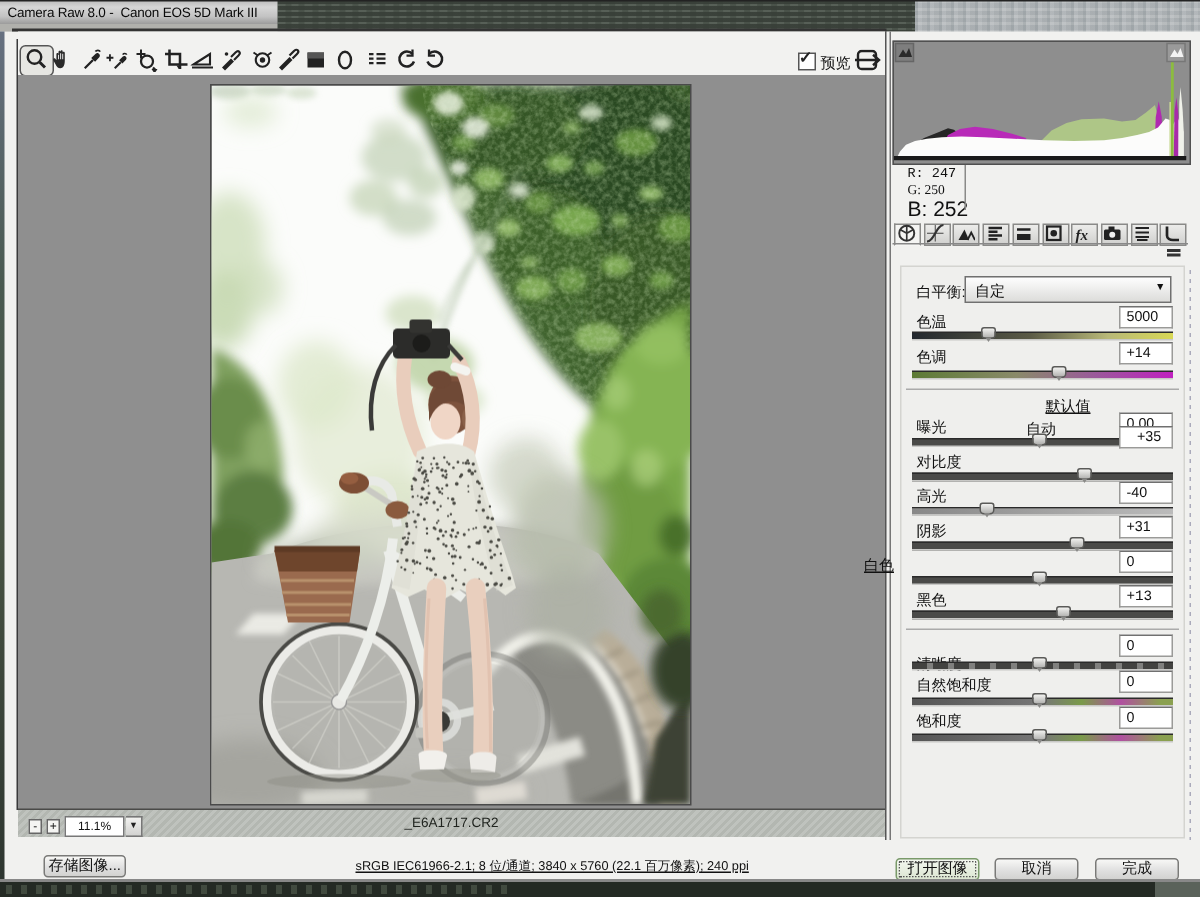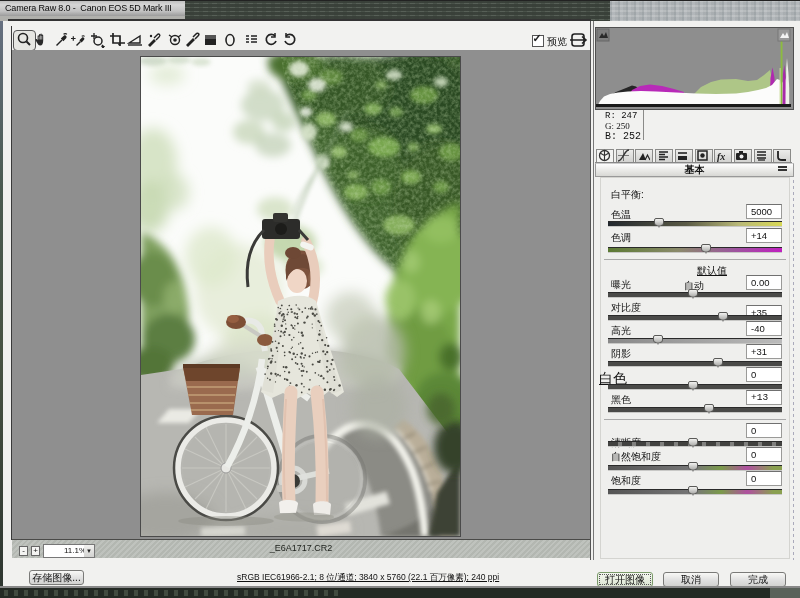--- a/index.html
+++ b/index.html
@@ -565,21 +565,21 @@
   <ellipse cx="85" cy="464" rx="48" ry="5" fill="#8e8e86" opacity=".45"></ellipse>
 </svg>
 
 <div class="a" style="left:12px;top:539px;width:578px;height:1px;background:#4a4a48;"></div>
 <div class="a" style="left:12px;top:540px;width:578px;height:18px;background:#b3b7b1;
  background-image:repeating-linear-gradient(135deg,rgba(255,255,255,.16) 0 2px,rgba(0,0,0,0) 2px 4px);"></div>
 <div class="a" style="left:12px;top:543px;width:578px;text-align:center;font-size:9px;color:#20241f;">_E6A1717.CR2</div>
 
 <div class="a" style="left:19px;top:546px;width:7px;height:8px;background:#f4f4f2;border:1px solid #666;font-size:8px;line-height:7px;text-align:center;color:#111;">-</div>
 <div class="a" style="left:31px;top:546px;width:7px;height:8px;background:#f4f4f2;border:1px solid #666;font-size:8px;line-height:8px;text-align:center;color:#111;">+</div>
-<div class="a" style="left:43px;top:544px;width:38px;height:12px;background:#fff;border:1px solid #777;font-size:8px;line-height:12px;text-align:center;color:#111;padding-left:12px;">11.1%</div>
+<div class="a" style="left:43px;top:544px;width:38px;height:12px;background:#fff;border:1px solid #777;font-size:8px;line-height:12px;text-align:center;color:#111;">11.1%</div>
 <div class="a" style="left:84px;top:544px;width:10px;height:12px;background:linear-gradient(#f2f2f0,#d2d2d0);border:1px solid #777;border-left:none;font-size:6px;line-height:12px;text-align:center;color:#222;">▼</div>
 
 <div class="a" style="left:590px;top:21px;width:1px;height:539px;background:#555;"></div>
 <div class="a" style="left:593px;top:21px;width:1px;height:539px;background:#777;"></div>
 
 <div class="a" style="left:595px;top:27px;width:197px;height:81px;background:#8e8e8e;border:1px solid #505050;"></div>
 <svg class="a" style="left:596px;top:28px;" width="195" height="79" viewBox="0 0 195 79">
   <rect width="195" height="79" fill="#8e8e8e"></rect>
 
   <path d="M3 76 L10 70 L20 64 L30 60 L36 57.5 L40 58.5 L44 62 L48 76 Z" fill="#262626"></path>
@@ -602,21 +602,21 @@
   <rect x="0" y="76" width="195" height="3" fill="#1a1a1a"></rect>
 
   <rect x="1" y="1" width="12" height="12" fill="#7e7e7e" stroke="#666" stroke-width="1"></rect>
   <path d="M3 10 L6 5 L8 8 L10 4 L12 10 Z" fill="#2a2a2a"></path>
   <rect x="182" y="1" width="12" height="12" fill="#9a9a9a" stroke="#777" stroke-width="1"></rect>
   <path d="M184 10 L187 5 L189 8 L191 4 L193 10 Z" fill="#f4f4f4"></path>
 </svg>
 
 <div class="a lbl" style="left:605px;top:111px;font-size:9px;font-family:'Liberation Mono',monospace;">R:&nbsp;247</div>
 <div class="a lbl" style="left:605px;top:121px;font-size:9px;font-family:Liberation Serif, serif;">G:&nbsp;250</div>
-<div class="a lbl" style="left:605px;top:131px;font-size:10px;font-family:Liberation Mono, monospace;">B:&nbsp;252</div>
+<div class="a lbl" style="left:605px;top:131px;font-size:14px;font-family:Liberation Sans, sans-serif;">B:&nbsp;252</div>
 <div class="a" style="left:643px;top:110px;width:1px;height:30px;background:#8a8a88;"></div>
 
 <div id="tabs" class="a" style="left:595px;top:148px;width:200px;height:14px;">
       <div style="position:absolute;left:1px;top:1px;width:16px;height:13px;background:#f4f4f2;border:1px solid #8a8a88;border-bottom-color:#f4f4f2;"></div>
       <svg style="position:absolute;left:2.5px;top:1px;" width="13" height="13" viewBox="0 0 13 13">
         <circle cx="6.5" cy="6.5" r="5" fill="none" stroke="#333" stroke-width="1.3"></circle>
         <path d="M6.5 1.5 L6.5 6.5 L11 4 M6.5 6.5 L2 4 M6.5 6.5 L6.5 11.5" stroke="#333" stroke-width="1.1" fill="none"></path>
       </svg>
       <div style="position:absolute;left:20.7px;top:1px;width:16px;height:13px;background:linear-gradient(#ececea,#d0d0ce);border:1px solid #8a8a88;"></div>
       <svg style="position:absolute;left:22.2px;top:1px;" width="13" height="13" viewBox="0 0 13 13">
@@ -657,28 +657,30 @@
         <path d="M2 3 H11 M2 6 H11 M2 9 H11" stroke="#222" stroke-width="1.3"></path>
         <path d="M3 11 L10 11" stroke="#222" stroke-width="1.3"></path>
       </svg>
       <div style="position:absolute;left:178.29999999999998px;top:1px;width:16px;height:13px;background:linear-gradient(#ececea,#d0d0ce);border:1px solid #8a8a88;"></div>
       <svg style="position:absolute;left:179.79999999999998px;top:1px;" width="13" height="13" viewBox="0 0 13 13">
         <path d="M3 2 L3 8 C3 10 5 11 7 11 L11 11" fill="none" stroke="#222" stroke-width="1.8"></path>
       </svg>
     </div>
 <div class="a" style="left:595px;top:162px;width:197px;height:1px;background:#888;"></div>
 
-<div class="a" style="left:595px;top:163px;width:197px;height:12px;background:linear-gradient(#fdfdfd,#d8d8d4);border:1px solid #999;border-top-color:#ccc;
- text-align:center;font-size:10px;font-weight:bold;color:#111;line-height:12px;">基本</div>
 <div class="a" style="left:778px;top:166px;width:9px;height:2px;background:#333;"></div>
 <div class="a" style="left:778px;top:169px;width:9px;height:2px;background:#333;"></div>
 
 <div class="a" style="left:600px;top:177px;width:188px;height:380px;border:1px solid #d4d4d0;background:#efefed;"></div>
 
 <div class="a lbl" style="left:611px;top:188px;font-size:10px;">白平衡:</div>
+<div class="a" style="left:643px;top:184px;width:136px;height:16px;background:linear-gradient(#fefefe,#dcdcda);border:1px solid #707070;">
+  <span style="position:absolute;left:6px;top:2px;font-size:10px;color:#111;">自定</span>
+  <span style="position:absolute;right:3px;top:3px;font-size:7px;color:#111;">▼</span>
+</div>
 
 <div class="a lbl" style="left:611px;top:208px;font-size:10px;">色温</div>
 <div class="vbox" style="left:746px;top:204px;">5000</div>
 <div class="track" style="top:221px;background:linear-gradient(90deg,#23282e,#5a5a46 45%,#b8b878 75%,#d8d855);"></div>
 <div class="a thumb" style="left:654px;top:218px;"></div>
 
 <div class="a lbl" style="left:611px;top:231px;font-size:10px;">色调</div>
 <div class="vbox" style="left:746px;top:228px;">+14</div>
 <div class="track" style="top:247px;background:linear-gradient(90deg,#5c7a34,#8a8a6a 40%,#9a5a9a 70%,#c020c0);"></div>
 <div class="a thumb" style="left:701px;top:244px;"></div>
@@ -687,35 +689,35 @@
 
 <div class="a lbl" style="left:684px;top:264px;font-size:10px;margin-top:15px;">自动</div>
 <div class="a lbl" style="left:697px;top:264px;font-size:10px;text-decoration:underline;">默认值</div>
 
 <div class="a lbl" style="left:611px;top:278px;font-size:10px;">曝光</div>
 <div class="vbox" style="left:746px;top:275px;">0.00</div>
 <div class="track" style="top:292px;"></div>
 <div class="a thumb" style="left:688px;top:289px;"></div>
 
 <div class="a lbl" style="left:611px;top:301px;font-size:10px;">对比度</div>
-<div class="vbox" style="left:746px;top:305px;">+35</div>
+<div class="vbox" style="left:746px;top:284px;text-align:center;">+35</div>
 <div class="track" style="top:315px;"></div>
 <div class="a thumb" style="left:718px;top:312px;"></div>
 
 <div class="a lbl" style="left:611px;top:324px;font-size:10px;">高光</div>
 <div class="vbox" style="left:746px;top:321px;">-40</div>
 <div class="track" style="top:338px;background:linear-gradient(90deg,#888,#bbb);"></div>
 <div class="a thumb" style="left:653px;top:335px;"></div>
 
 <div class="a lbl" style="left:611px;top:347px;font-size:10px;">阴影</div>
 <div class="vbox" style="left:746px;top:344px;">+31</div>
 <div class="track" style="top:361px;"></div>
 <div class="a thumb" style="left:713px;top:358px;"></div>
 
-<div class="a lbl" style="left:599px;top:370px;font-size:14px;text-decoration:underline;">白色</div>
+<div class="a lbl" style="left:576px;top:370px;font-size:10px;text-decoration:underline;">白色</div>
 <div class="vbox" style="left:746px;top:367px;">0</div>
 <div class="track" style="top:384px;"></div>
 <div class="a thumb" style="left:688px;top:381px;"></div>
 
 <div class="a lbl" style="left:611px;top:393px;font-size:10px;">黑色</div>
 <div class="vbox" style="left:746px;top:390px;font-family:Liberation Mono, monospace;">+13</div>
 <div class="track" style="top:407px;"></div>
 <div class="a thumb" style="left:704px;top:404px;"></div>
 
 <div class="a" style="left:604px;top:419px;width:182px;height:1px;background:#aaa;"></div>

